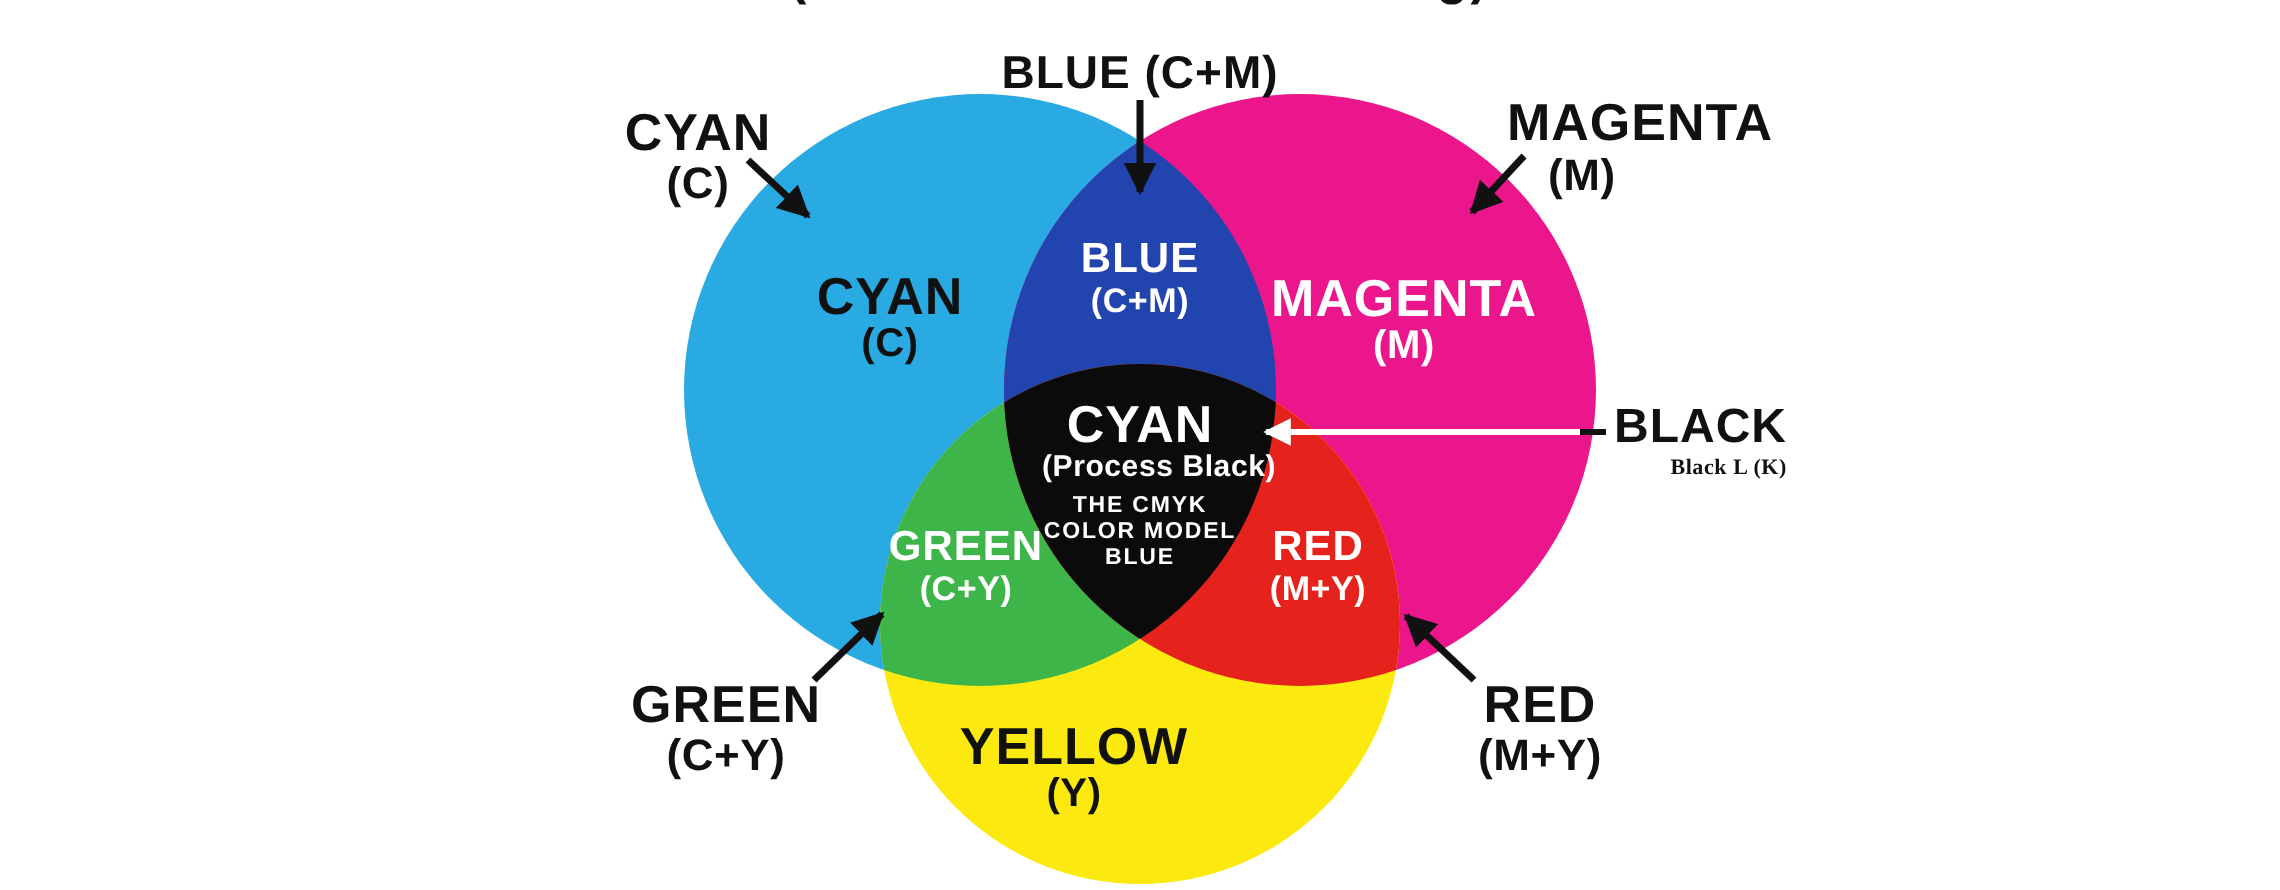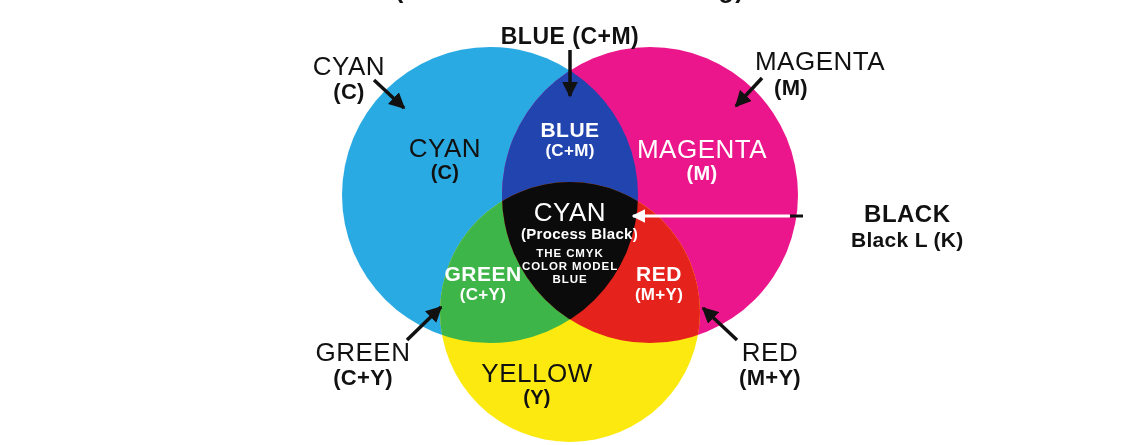--- a/index.html
+++ b/index.html
@@ -4,32 +4,32 @@
 <style>
   html,body{margin:0;padding:0;background:#fff;}
   .stage{
     position:relative;width:1140px;height:445px;background:#ffffff;
     overflow:hidden;font-family:"Liberation Sans","DejaVu Sans",sans-serif;
   }
   .stage svg{position:absolute;left:0;top:0;}
   .lbl{position:absolute;transform:translateX(-50%);text-align:center;line-height:1.08;white-space:nowrap;}
   .dark{color:#111111;}
   .light{color:#ffffff;}
-  .main26{font-size:26px;font-weight:400;letter-spacing:.5px;}
+  .main26{font-size:26px;font-weight:700;letter-spacing:.5px;}
   .main23{font-size:23px;font-weight:800;letter-spacing:.5px;}
   .main21{font-size:21px;font-weight:800;letter-spacing:.5px;}
   .sub22{font-size:22px;font-weight:700;letter-spacing:.3px;}
   .sub20{font-size:20px;font-weight:700;letter-spacing:.3px;}
   .sub17{font-size:17px;font-weight:700;letter-spacing:.3px;}
   .sub15{font-size:15px;font-weight:600;letter-spacing:.3px;padding-left:19px;}
   .cap11{font-size:11.5px;font-weight:800;letter-spacing:.9px;line-height:1.12;margin-top:5px;}
   .inline-normal{font-weight:600;}
-  .black-callout{position:absolute;text-align:center;line-height:1.1;color:#111111;white-space:nowrap;margin-left:44px;}
+  .black-callout{position:absolute;text-align:right;line-height:1.1;color:#111111;white-space:nowrap;}
   .black-callout .t1{font-size:24px;font-weight:800;letter-spacing:.5px;}
-  .black-callout .t2{font-size:21px;font-weight:700;letter-spacing:.3px;margin-top:1px;}
+  .black-callout .t2{font-size:11px;font-weight:700;letter-spacing:.3px;margin-top:1px;font-family:Liberation Serif, serif;}
   
   .title-crop{position:absolute;left:0;top:0;width:1140px;height:7px;overflow:hidden;}
   .title-crop div{
     position:absolute;left:570px;top:-25px;transform:translateX(-50%);
     font-size:25px;font-weight:800;color:#111;letter-spacing:1.5px;white-space:nowrap;
   }
 </style>
 </head>
 <body>
 

